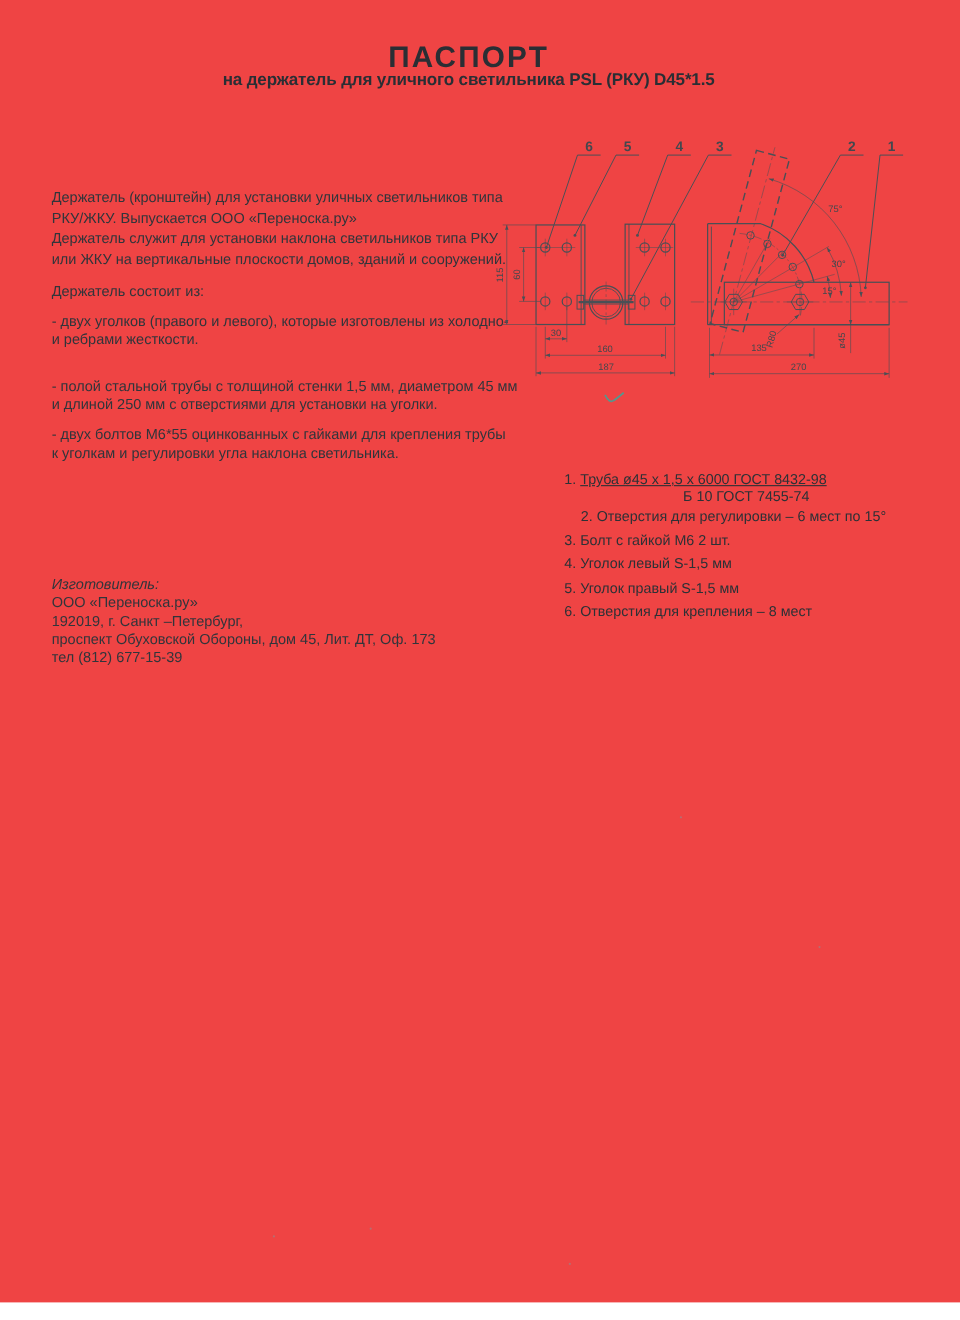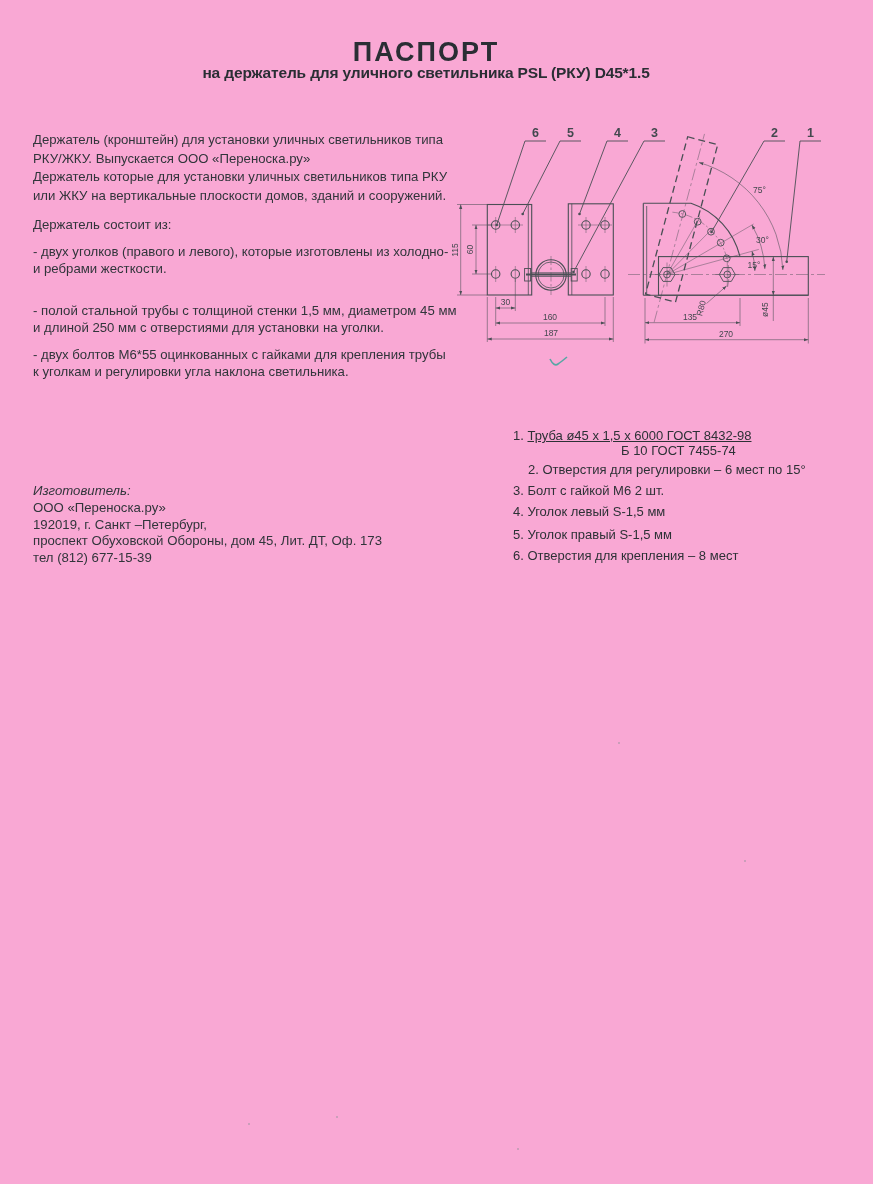--- a/index.html
+++ b/index.html
@@ -1,45 +1,45 @@
 <!DOCTYPE html>
 <html><head>
 <meta charset="utf-8">
 <style>
   html,body{margin:0;padding:0;background:#ffffff;}
-  .page{position:relative;width:873px;height:1200px;background:#f9a8d4;overflow:hidden;
+  .page{position:relative;width:873px;height:1200px;background:#ef4444;overflow:hidden;
         font-family:"Liberation Sans",sans-serif;color:#31353b;}
   .page::after{content:"";position:absolute;left:0;right:0;bottom:0;height:16px;background:#ffffff;}
   .t{position:absolute;white-space:nowrap;letter-spacing:-0.15px;color:#31353b;}
   .title{left:0;top:37px;width:852px;text-align:center;font-size:27px;font-weight:bold;
          letter-spacing:2px;color:#2a2e34;}
   .subtitle{left:0;top:64px;width:852px;text-align:center;font-size:15.5px;font-weight:bold;color:#2a2e34;}
   .body13{font-size:13.2px;line-height:18.6px;}
-  .block{position:absolute;left:33px;white-space:nowrap;}
+  .block{position:absolute;left:47px;white-space:nowrap;margin-top:40px;}
   .italic{font-style:italic;}
   .list-item{position:absolute;font-size:13px;color:#2d3136;}
   .u{text-decoration:underline;text-align:right;}
   .blackbar{position:absolute;left:88px;top:1186px;width:773px;height:12px;background:#141414;border-radius:1px;}
   .speck{position:absolute;width:2px;height:2px;background:#8b9096;opacity:.55;border-radius:1px;}
   svg text{font-family:"Liberation Sans",sans-serif;fill:#43484e;}
   .dwg{position:absolute;left:450px;top:115px;}
   .greenmark{position:absolute;left:547px;top:351px;}
 </style>
 </head>
 <body>
 
 <div class="page">
 
   <div class="t title">ПАСПОРТ</div>
   <div class="t subtitle">на держатель для уличного светильника PSL (РКУ) D45*1.5</div>
 
   <div class="block body13" style="top:131px;">
     <div>Держатель (кронштейн) для установки уличных  светильников типа</div>
     <div>РКУ/ЖКУ. Выпускается ООО «Переноска.ру»</div>
-    <div>Держатель  которые для установки уличных светильников типа РКУ</div>
+    <div>Держатель  служит для установки наклона светильников типа РКУ</div>
     <div>или ЖКУ на вертикальные плоскости домов, зданий и сооружений.</div>
   </div>
 
   <div class="block body13" style="top:216px;">Держатель состоит из:</div>
 
   <div class="block" style="top:244px;font-size:13.2px;line-height:16.9px;">
     <div>- двух уголков (правого и левого), которые изготовлены из холодно-</div>
     <div>и ребрами жесткости.</div>
   </div>
   <div class="block" style="top:303px;font-size:13.2px;line-height:16.9px;">

